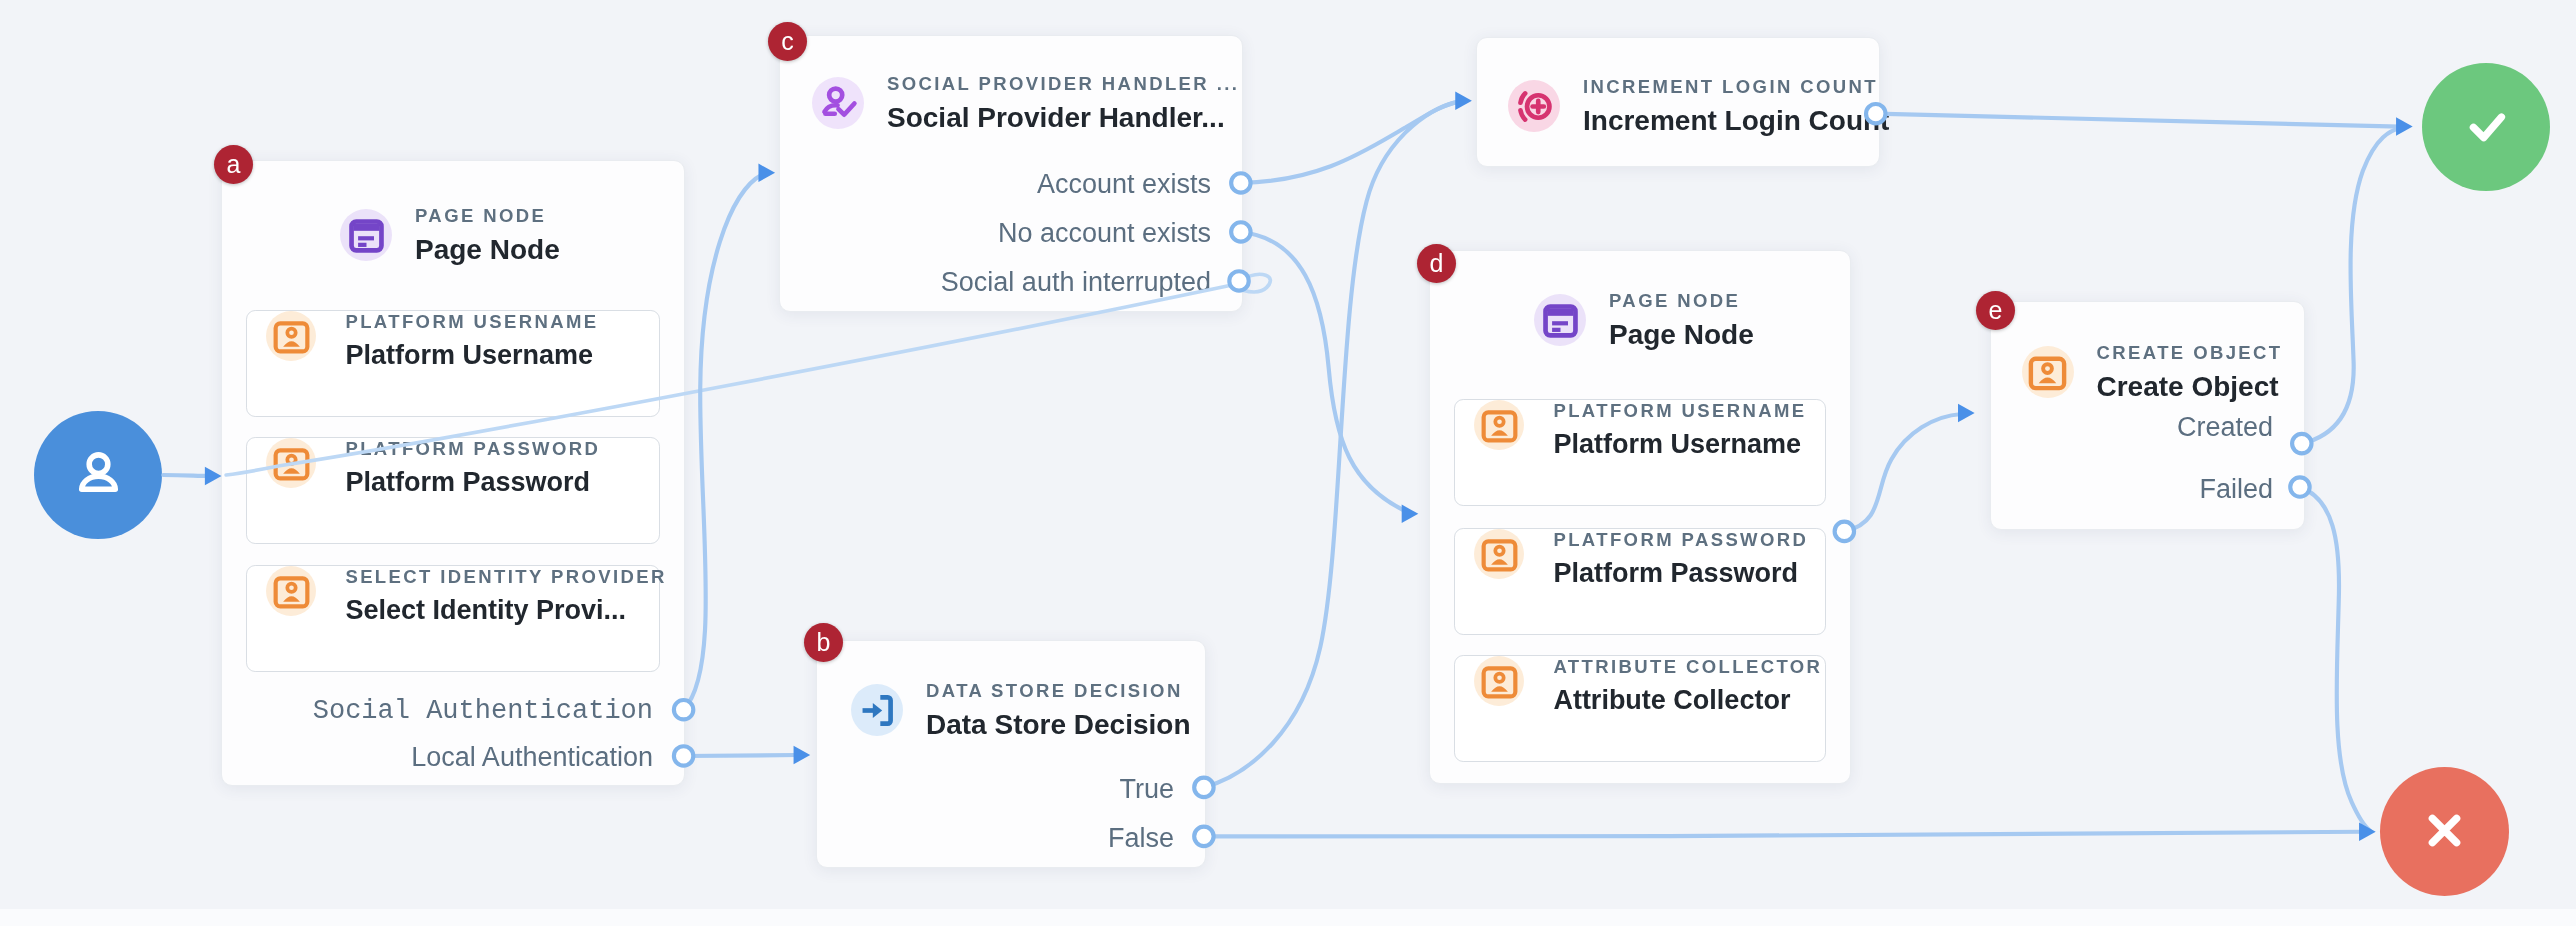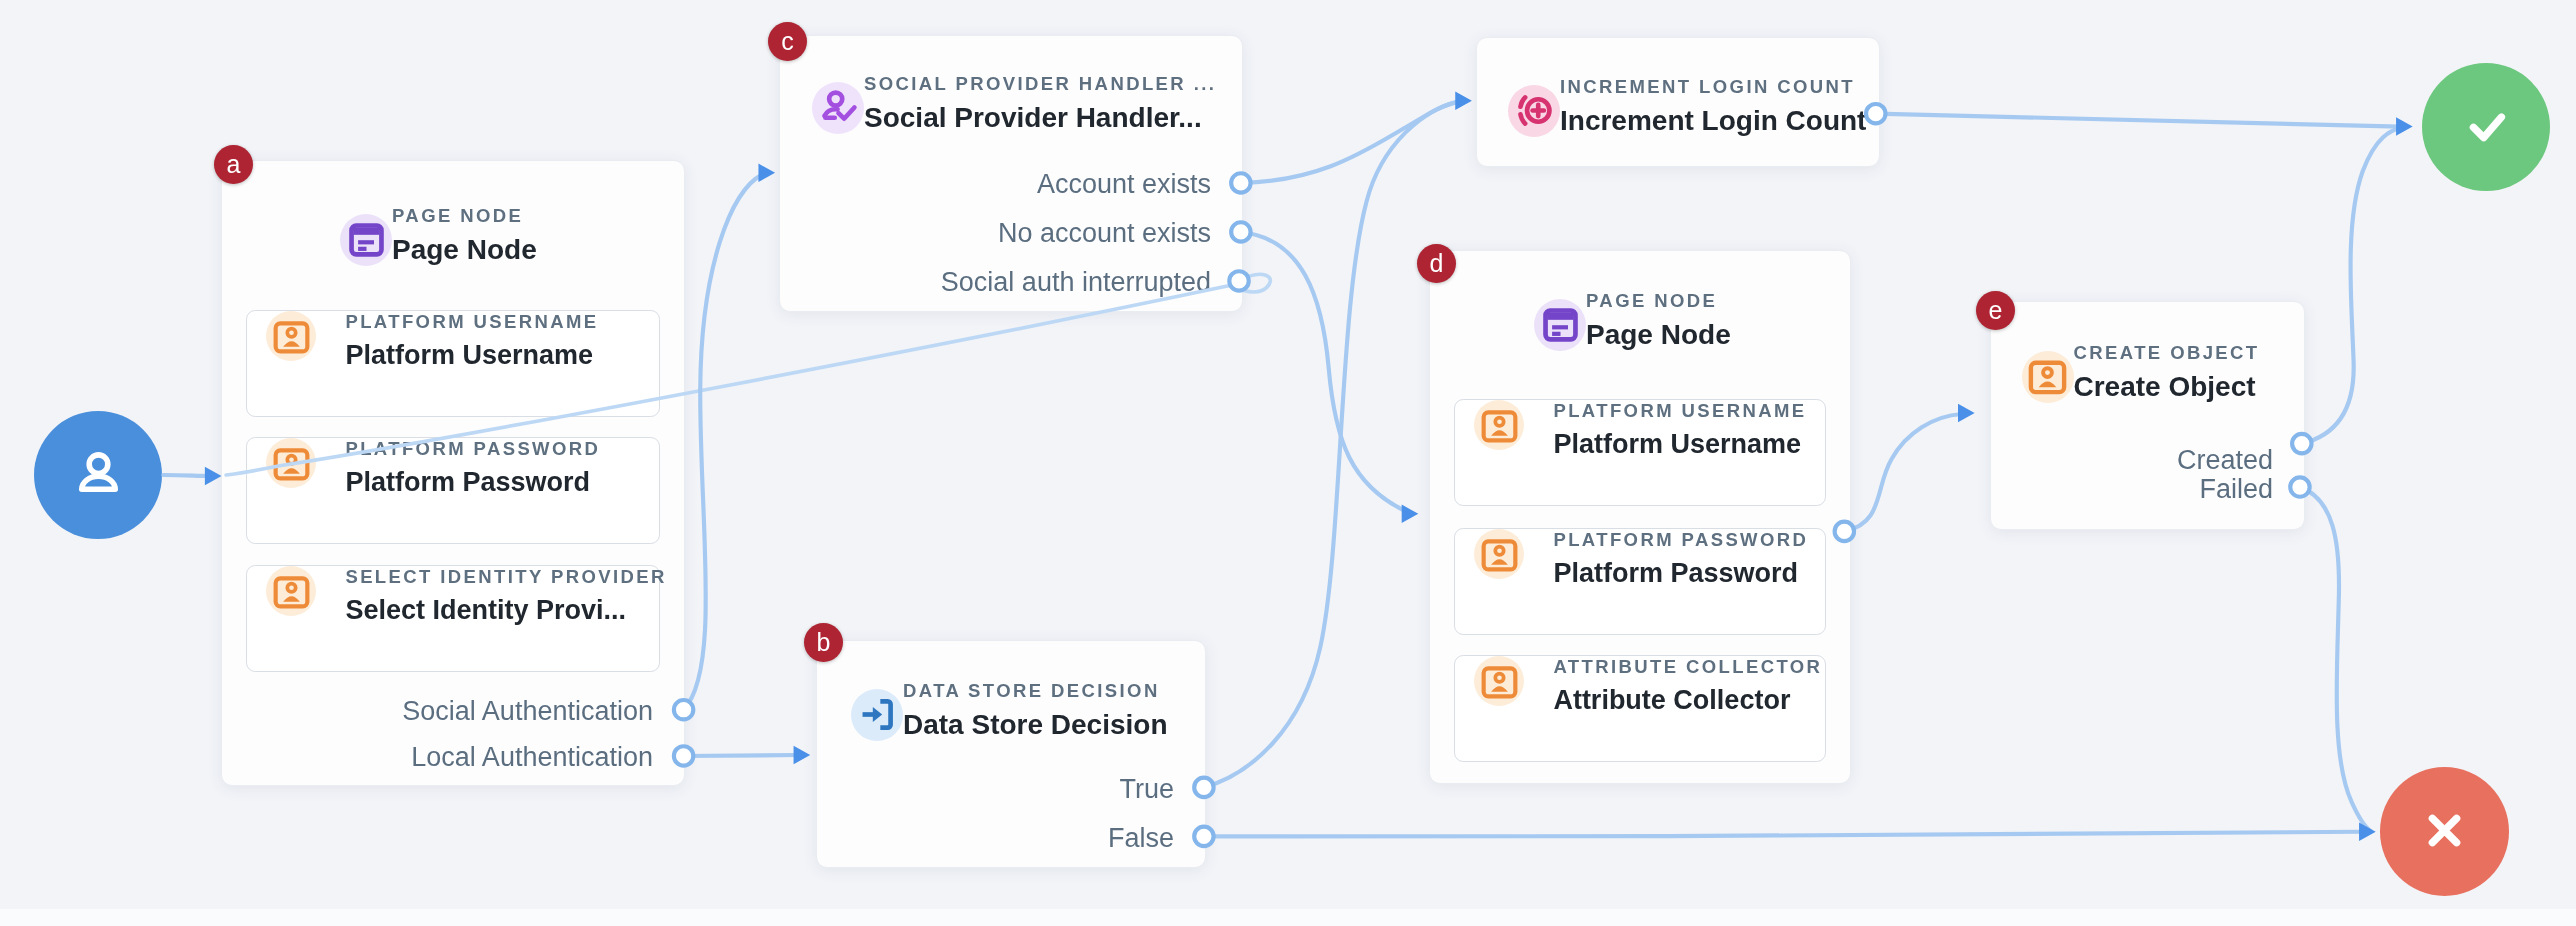--- a/index.html
+++ b/index.html
@@ -7,21 +7,21 @@
     overflow:hidden;font-family:"Liberation Sans","DejaVu Sans",sans-serif;}
   .wires{position:absolute;left:0;top:0;z-index:4;pointer-events:none;}
   .edge{fill:none;stroke:var(--edge,#a6c9f1);stroke-width:4.5px;stroke-linecap:round;}
   .edge.lite{stroke:var(--edgeLight,#bdd8f5);stroke-width:4px;}
   .arrow{fill:var(--arrow,#4a90e8);stroke:none;}
   .ring{fill:#ffffff;stroke:var(--ring,#84b6ec);stroke-width:4.5px;pointer-events:auto;}
   .node{position:absolute;background:var(--nodeBg,#fdfdfe);border:1.4px solid var(--nodeBorder,#e9ecf0);
     border-radius:11px;box-shadow:0 2.8px 15px rgba(50,70,100,.08);z-index:1;}
   .badge{position:absolute;width:39px;height:39px;border-radius:50%;background:var(--badge,#ae2433);
     color:#fff;font-size:25px;line-height:39px;text-align:center;z-index:3;box-shadow:0 0.9px 3.7px rgba(0,0,0,.25);}
-  .head{position:absolute;display:flex;align-items:flex-end;}
+  .head{position:absolute;display:flex;align-items:center;gap:23px;}
   .ic{border-radius:50%;display:flex;align-items:center;justify-content:center;flex:none;}
   .ic-lg{width:52px;height:52px;}
   .ic-md{width:50px;height:50px;}
   .ic-purple{background:var(--purpleBg,#ebe2f9);} .ic-violet{background:var(--violetBg,#efe3fb);}
   .ic-blue{background:var(--blueBg,#dcebfa);}   .ic-pink{background:var(--pinkBg,#f9d7e5);}
   .ic-orange{background:var(--orangeBg,#fdecd8);}
   .ovl{font-size:18.5px;letter-spacing:2.4px;color:var(--overline,#5e7080);font-weight:600;
     margin-bottom:6.5px;white-space:nowrap;}
   .ttl{font-size:28px;font-weight:700;color:var(--title,#21272e);white-space:nowrap;}
   .field{position:absolute;left:24px;right:24px;height:105px;border:1.8px solid var(--fieldBorder,#d9dee4);
@@ -93,21 +93,21 @@
           <rect x="5" y="8" width="34" height="30" rx="5" fill="none" stroke="var(--orange,#ee8b38)" stroke-width="4.5"></rect>
           <circle cx="22" cy="18" r="4.5" fill="none" stroke="var(--orange,#ee8b38)" stroke-width="4"></circle>
           <path d="M13 33 q9 -12 18 0 z" fill="var(--orange,#ee8b38)"></path>
         </svg>
       </span>
       <span>
         <div class="ovl">SELECT IDENTITY PROVIDER</div>
         <div class="ttl">Select Identity Provi...</div>
       </span>
     </div>
-    <div class="out" style="top:526px;">
+    <div class="out" style="top:526px;font-family:Liberation Mono, monospace;">
       <span>Social Authentication</span></div>
     <div class="out" style="top:572px;">
       <span>Local Authentication</span></div>
   </div>
   <div class="badge" style="left:214px;top:145px;">a</div>
 
   <div class="node" style="left:779px;top:35px;width:462px;height:275px;">
     <div class="head" style="left:32px;top:37px;">
       <span class="ic ic-lg ic-violet">
         <svg width="43" height="43" viewBox="0 0 46 46">
@@ -234,21 +234,21 @@
           <rect x="5" y="8" width="34" height="30" rx="5" fill="none" stroke="var(--orange,#ee8b38)" stroke-width="4.5"></rect>
           <circle cx="22" cy="18" r="4.5" fill="none" stroke="var(--orange,#ee8b38)" stroke-width="4"></circle>
           <path d="M13 33 q9 -12 18 0 z" fill="var(--orange,#ee8b38)"></path>
         </svg>
       </span>
       <span>
         <div class="ovl">CREATE OBJECT</div>
         <div class="ttl">Create Object</div>
       </span>
     </div>
-    <div class="out" style="top:134px;">
+    <div class="out" style="top:101px;">
       <span>Created</span></div>
     <div class="out" style="top:163px;margin-left:24px;">
       <span>Failed</span></div>
   </div>
   <div class="badge" style="left:1976px;top:291px;">e</div>
 
   <div class="terminal" style="left:2422px;top:63px;width:128px;height:128px;background:var(--success,#6cc87e);">
     <span>
       <svg width="67" height="67" viewBox="0 0 72 72">
         <path d="M22 38 l11 11 l19 -22" fill="none" stroke="#fff" stroke-width="8" stroke-linecap="round" stroke-linejoin="round"></path>

